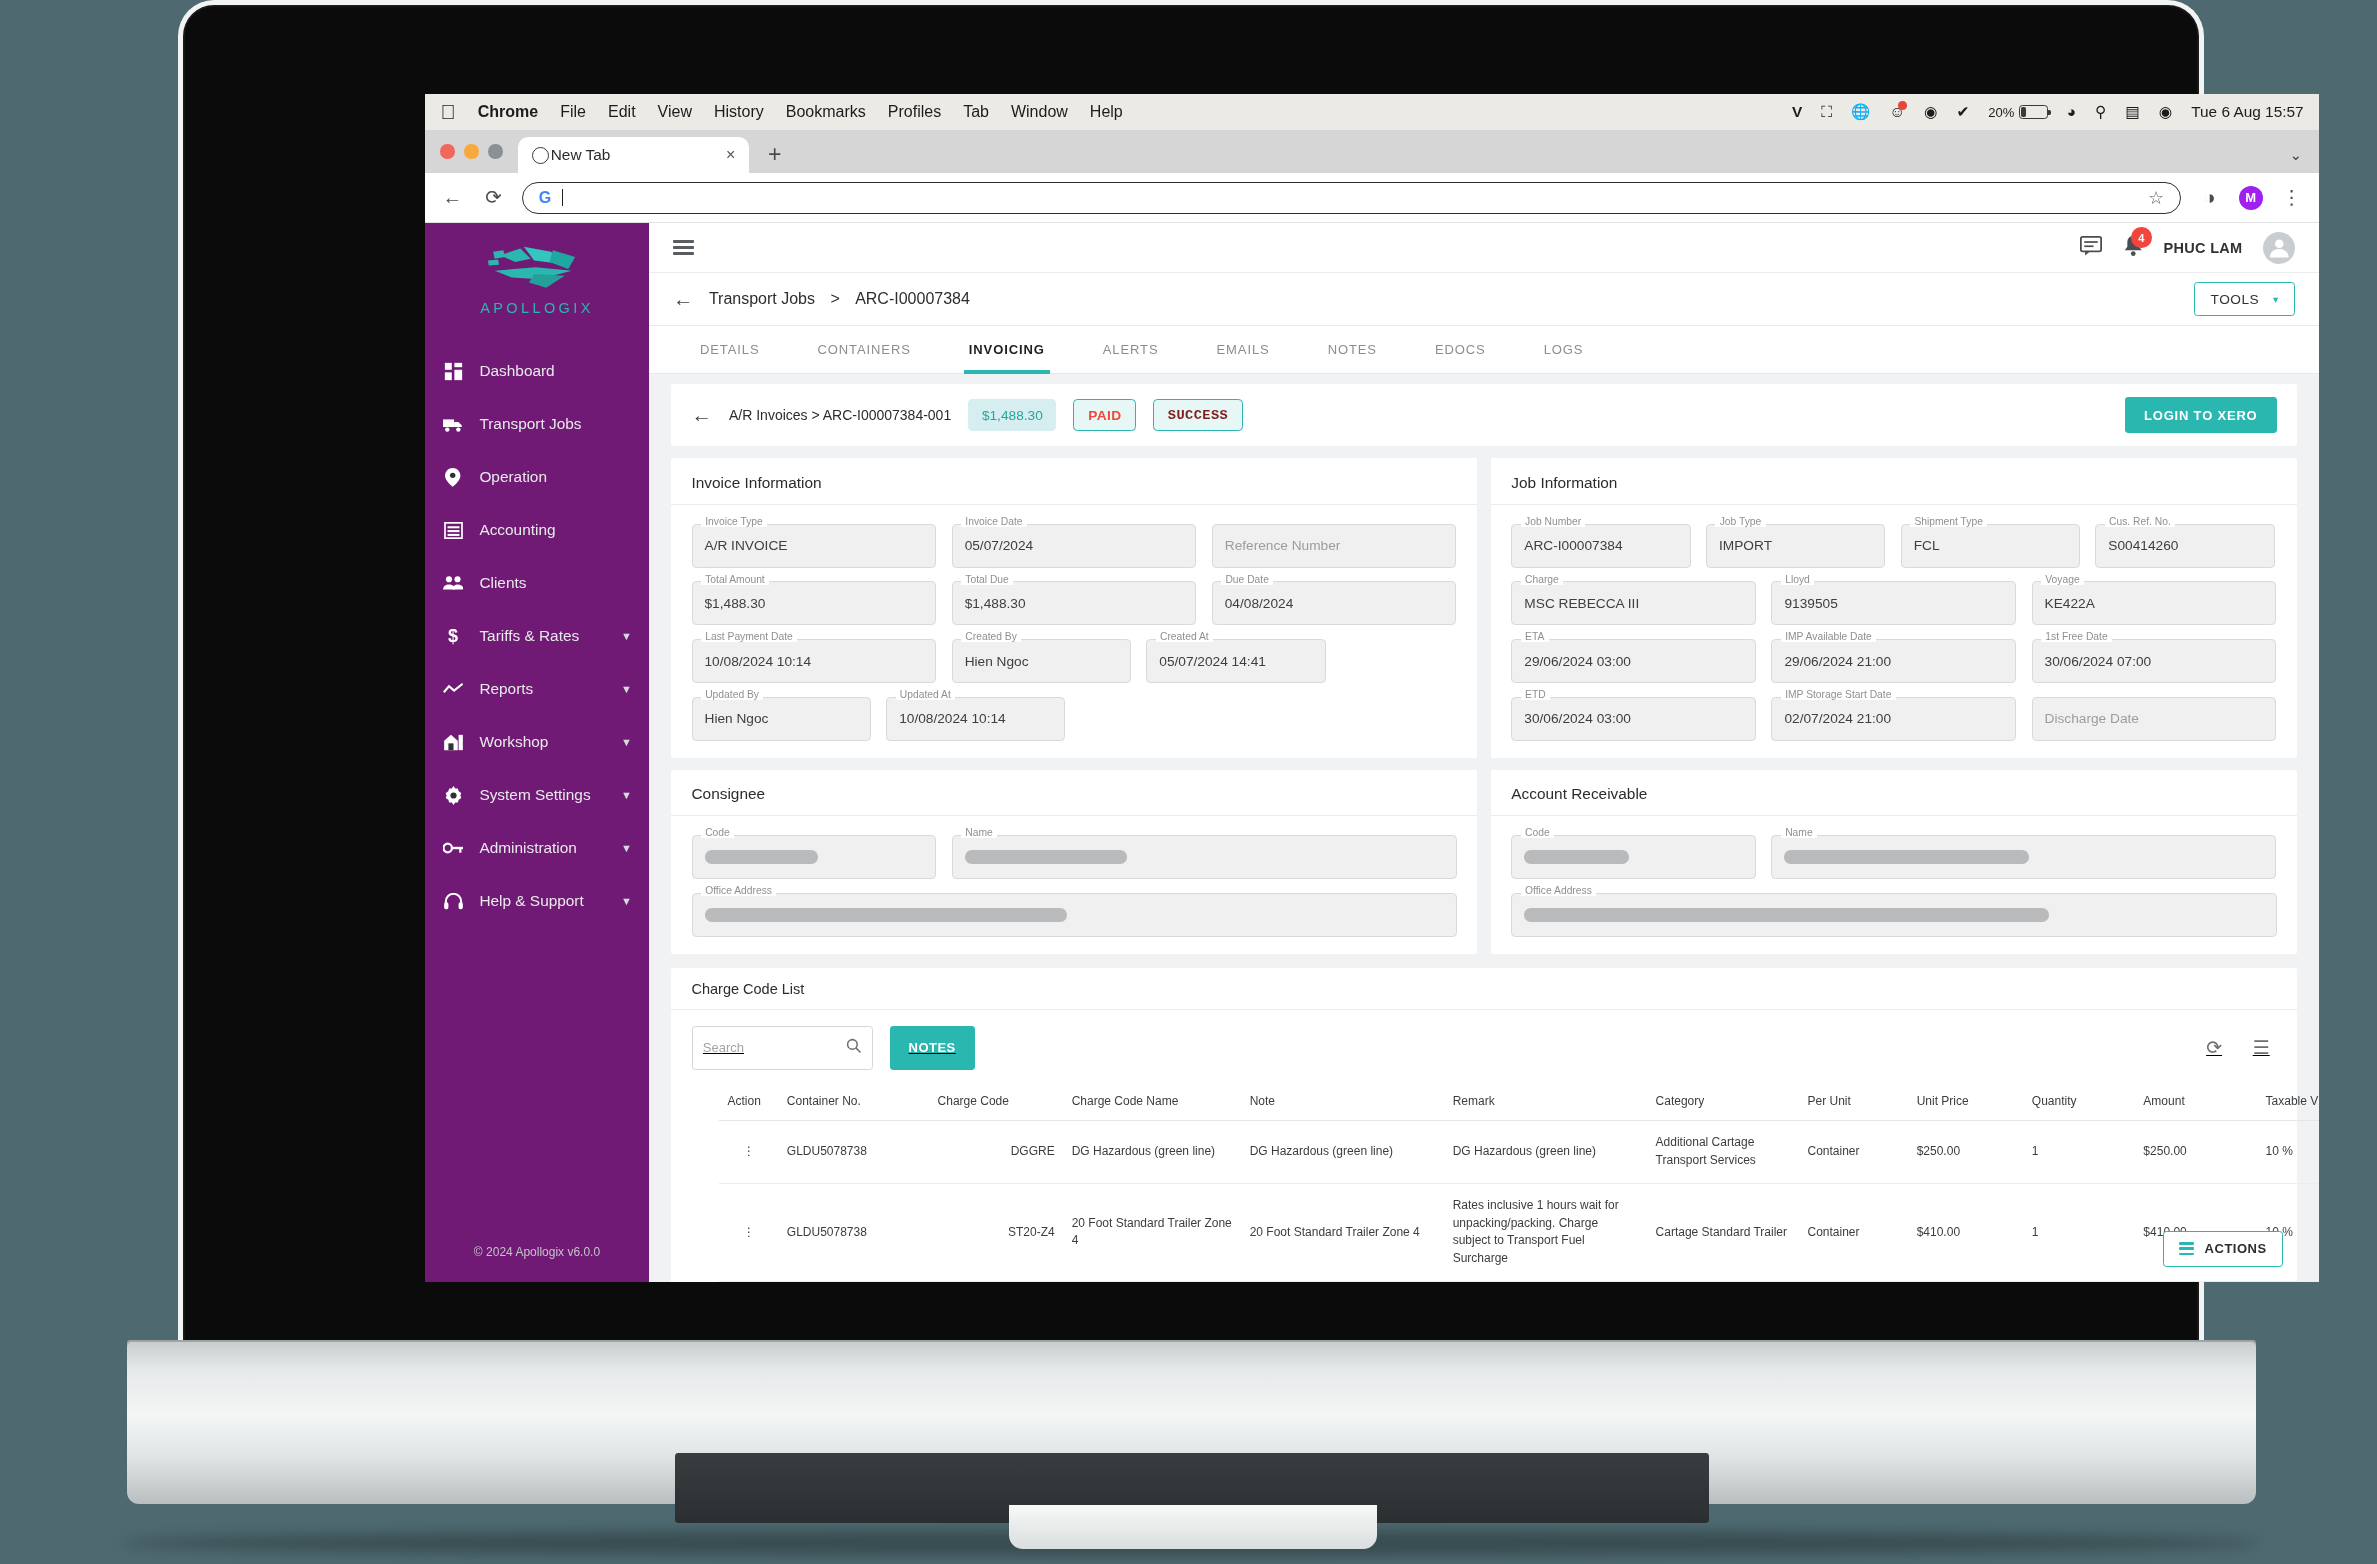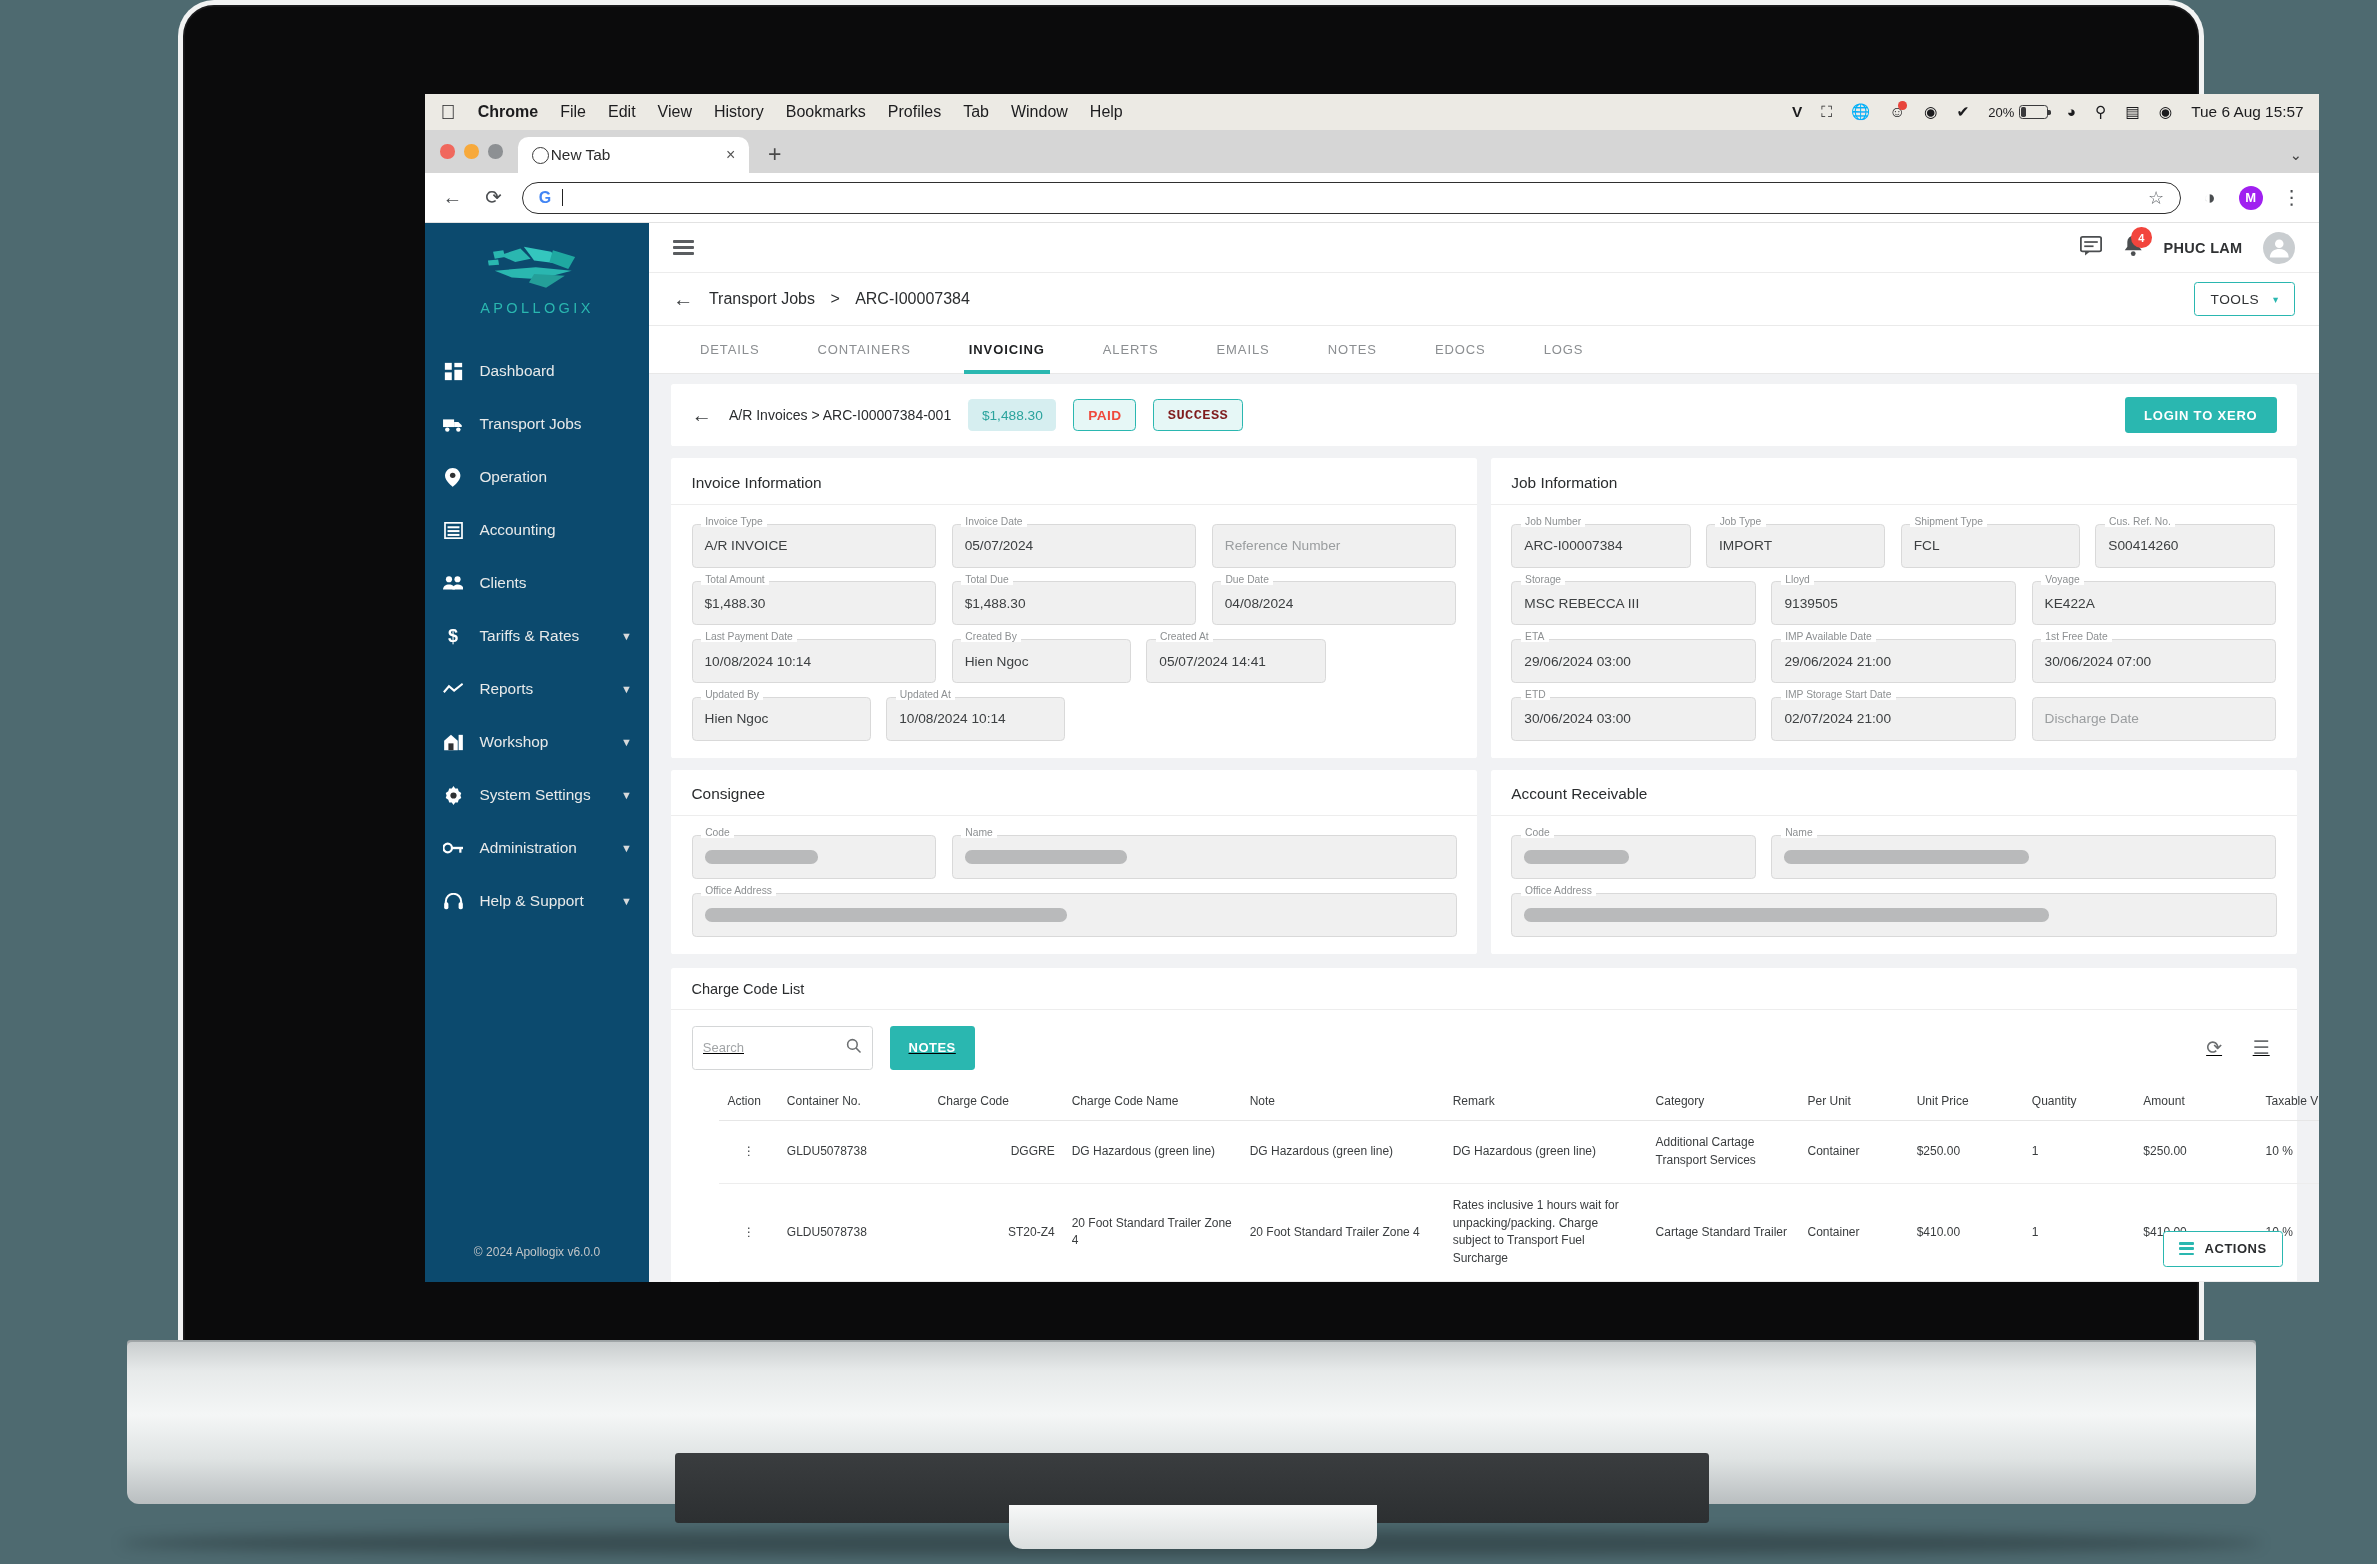--- a/index.html
+++ b/index.html
@@ -106,21 +106,21 @@
   .caret { width: 1.7px; height: 17px; background: #222; }
   .omnibox .ob-spacer { flex: 1; }
   .avatar-m {
     width: 24px; height: 24px; border-radius: 50%; background: #a020f0; color:#fff;
     display:flex; align-items:center; justify-content:center; font-size:13px; font-weight:bold;
   }
 
   
   .app { display: flex; height: 1060px; }
   .sidebar {
-    width: 224px; background: #0c4a6e; color: #fff; display: flex; flex-direction: column;
+    width: 224px; background: #701a75; color: #fff; display: flex; flex-direction: column;
     flex-shrink: 0;
   }
   .logo-wrap { padding: 22px 0 17px 0; text-align: center; }
   .logo-mark { display:block; margin: 0 auto 1.7px auto; }
   .logo-text { color: #2ab7b0; font-size: 14.5px; letter-spacing: 3.4px; }
   .nav { margin-top: 12px; flex: 1; }
   .nav-item {
     display: flex; align-items: center; gap: 15.4px;
     padding: 0 17px; height: 53px; font-size: 15.4px; color: #e8eaea;
   }
@@ -593,21 +593,21 @@
                     </div>
                     <div class="field w25">
                       <span class="flabel">Shipment Type</span>
                       <div class="fbox">FCL</div>
                     </div>
                     <div class="field w25">
                       <span class="flabel">Cus. Ref. No.</span>
                       <div class="fbox">S00414260</div>
                     </div>
                     <div class="field w33">
-                      <span class="flabel">Storage</span>
+                      <span class="flabel">Charge</span>
                       <div class="fbox">MSC REBECCA III</div>
                     </div>
                     <div class="field w33">
                       <span class="flabel">Lloyd</span>
                       <div class="fbox">9139505</div>
                     </div>
                     <div class="field w33">
                       <span class="flabel">Voyage</span>
                       <div class="fbox">KE422A</div>
                     </div>

